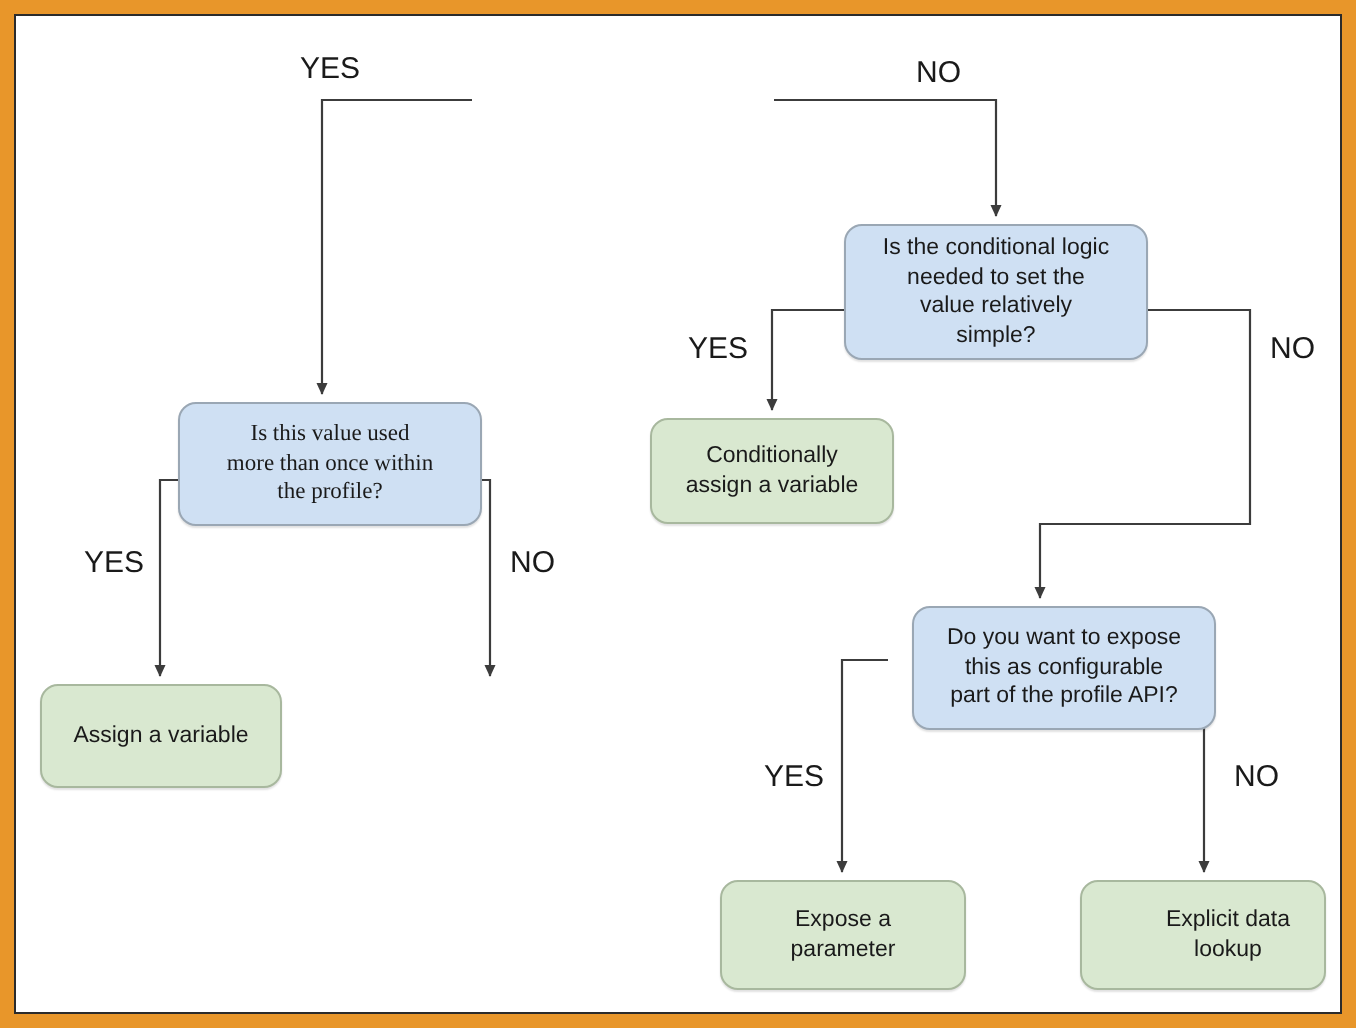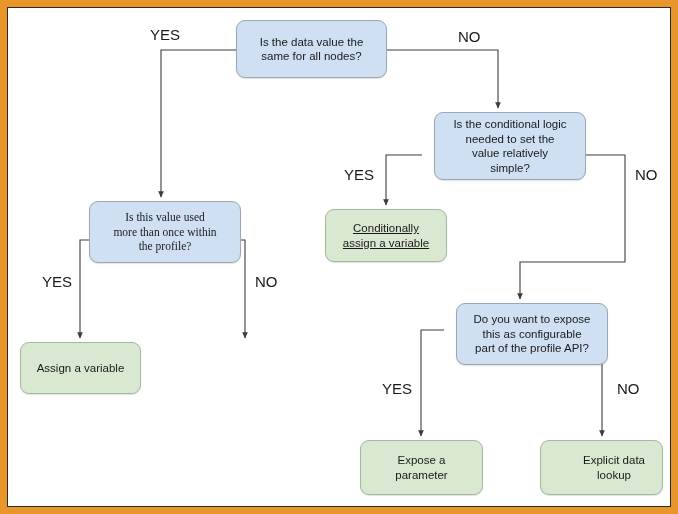--- a/index.html
+++ b/index.html
@@ -121,50 +121,46 @@
         <path d="M422,155 L386,155 L386,205" marker-end="url(#arrow)"></path>
 
         <path d="M574,155 L625,155 L625,262 L520,262 L520,299" marker-end="url(#arrow)"></path>
 
         <path d="M444,330 L421,330 L421,436" marker-end="url(#arrow)"></path>
 
         <path d="M596,330 L602,330 L602,436" marker-end="url(#arrow)"></path>
       </g>
     </svg>
 
-    <div class="node decision" style="left:228px; top:12px; width:151px; height:58px;">
-      <span>Is the data value the
-same for all nodes?</span>
-    </div>
 
     <div class="node decision" style="left:81px; top:193px; width:152px; height:62px;font-family:Liberation Serif, serif;">
       <span>Is this value used
 more than once within
 the profile?</span>
     </div>
 
-    <div class="node decision" style="left:414px; top:104px; width:152px; height:68px;margin-left:12px;">
+    <div class="node decision" style="left:414px; top:104px; width:152px; height:68px;">
       <span>Is the conditional logic
 needed to set the
 value relatively
 simple?</span>
     </div>
 
     <div class="node decision" style="left:448px; top:295px; width:152px; height:62px;">
       <span>Do you want to expose
 this as configurable
 part of the profile API?</span>
     </div>
 
     <div class="node terminal" style="left:12px; top:334px; width:121px; height:52px;">
       <span>Assign a variable</span>
     </div>
 
 
-    <div class="node terminal" style="left:317px; top:201px; width:122px; height:53px;text-decoration:underline;">
+    <div class="node terminal" style="left:317px; top:201px; width:122px; height:53px;">
       <span>Conditionally
 assign a variable</span>
     </div>
 
     <div class="node terminal" style="left:352px; top:432px; width:123px; height:55px;">
       <span>Expose a
 parameter</span>
     </div>
 
     <div class="node terminal" style="left:532px; top:432px; width:123px; height:55px;padding-left:31px;">

